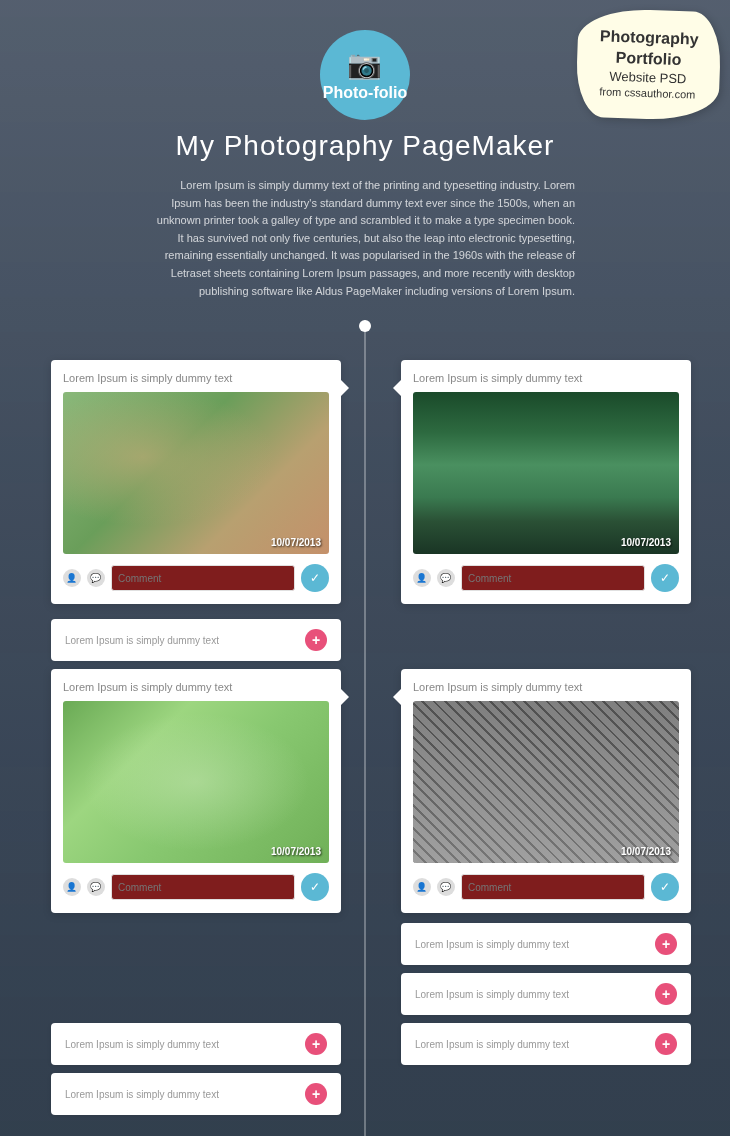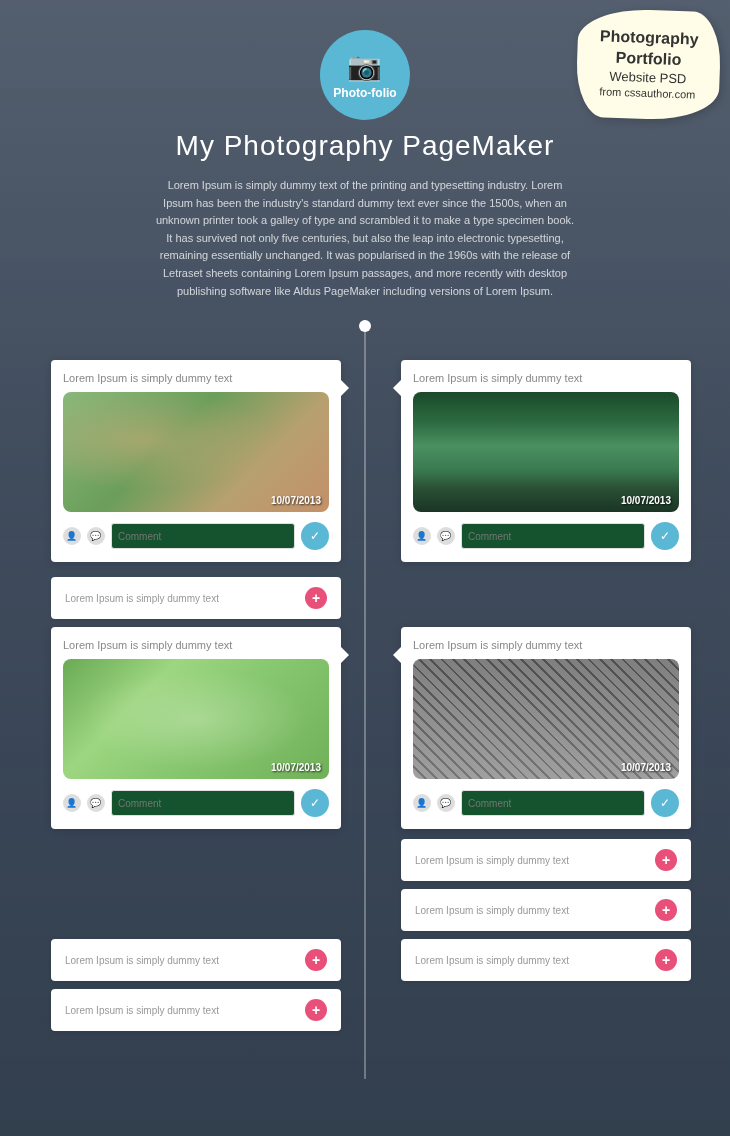--- a/index.html
+++ b/index.html
@@ -78,21 +78,21 @@
       margin-bottom: 15px;
       letter-spacing: 1px;
     }
 
     .intro-text {
       color: rgba(255,255,255,0.75);
       font-size: 11px;
       line-height: 1.6;
       max-width: 500px;
       margin: 0 auto;
-      text-align: center;
+      text-align: right;
       padding: 0 40px;
     }
 
     
     .timeline-section {
       position: relative;
       padding: 20px 0 40px;
     }
 
     .timeline-line {
@@ -168,22 +168,22 @@
     }
 
     .card-title {
       font-size: 11px;
       color: #888;
       margin-bottom: 8px;
     }
 
     .card-image {
       width: 100%;
-      height: 120px;
-      border-radius: 8px;
+      height: 162px;
+      border-radius: 3px;
       margin-bottom: 10px;
       position: relative;
       overflow: hidden;
     }
 
     .photo-date {
       position: absolute;
       bottom: 6px;
       right: 8px;
       color: white;
@@ -209,21 +209,21 @@
       font-size: 9px;
       color: #888;
       flex-shrink: 0;
     }
 
     .comment-input {
       flex: 1;
       height: 26px;
       border: 1px solid #e0e0e0;
       border-radius: 3px;
-      background: #14532d;
+      background: #7f1d1d;
       font-size: 10px;
       padding: 0 6px;
       color: #aaa;
     }
 
     .submit-btn {
       width: 28px;
       height: 28px;
       border-radius: 50%;
       background: #5bb8d4;
@@ -314,21 +314,21 @@
   <div class="watermark-badge">
     <div>Photography</div>
     <div>Portfolio</div>
     <div style="font-size:13px;font-weight:300;">Website PSD</div>
     <div style="font-size:11px;font-weight:400;">from cssauthor.com</div>
   </div>
 
   <div class="header">
     <div class="logo-circle">
       <span class="camera-icon">📷</span>
-      <span style="font-size:12px;">Photo-folio</span>
+      <span style="font-size:16px;">Photo-folio</span>
     </div>
     <h1 class="page-title">My Photography PageMaker</h1>
     <p class="intro-text">Lorem Ipsum is simply dummy text of the printing and typesetting industry. Lorem Ipsum has been the industry's standard dummy text ever since the 1500s, when an unknown printer took a galley of type and scrambled it to make a type specimen book. It has survived not only five centuries, but also the leap into electronic typesetting, remaining essentially unchanged. It was popularised in the 1960s with the release of Letraset sheets containing Lorem Ipsum passages, and more recently with desktop publishing software like Aldus PageMaker including versions of Lorem Ipsum.</p>
   </div>
 
   <div class="timeline-section">
     <div class="timeline-line"></div>
     <div class="timeline-dot-top"></div>
 
     <div class="timeline-row" style="align-items:flex-start; margin-top:20px;">

